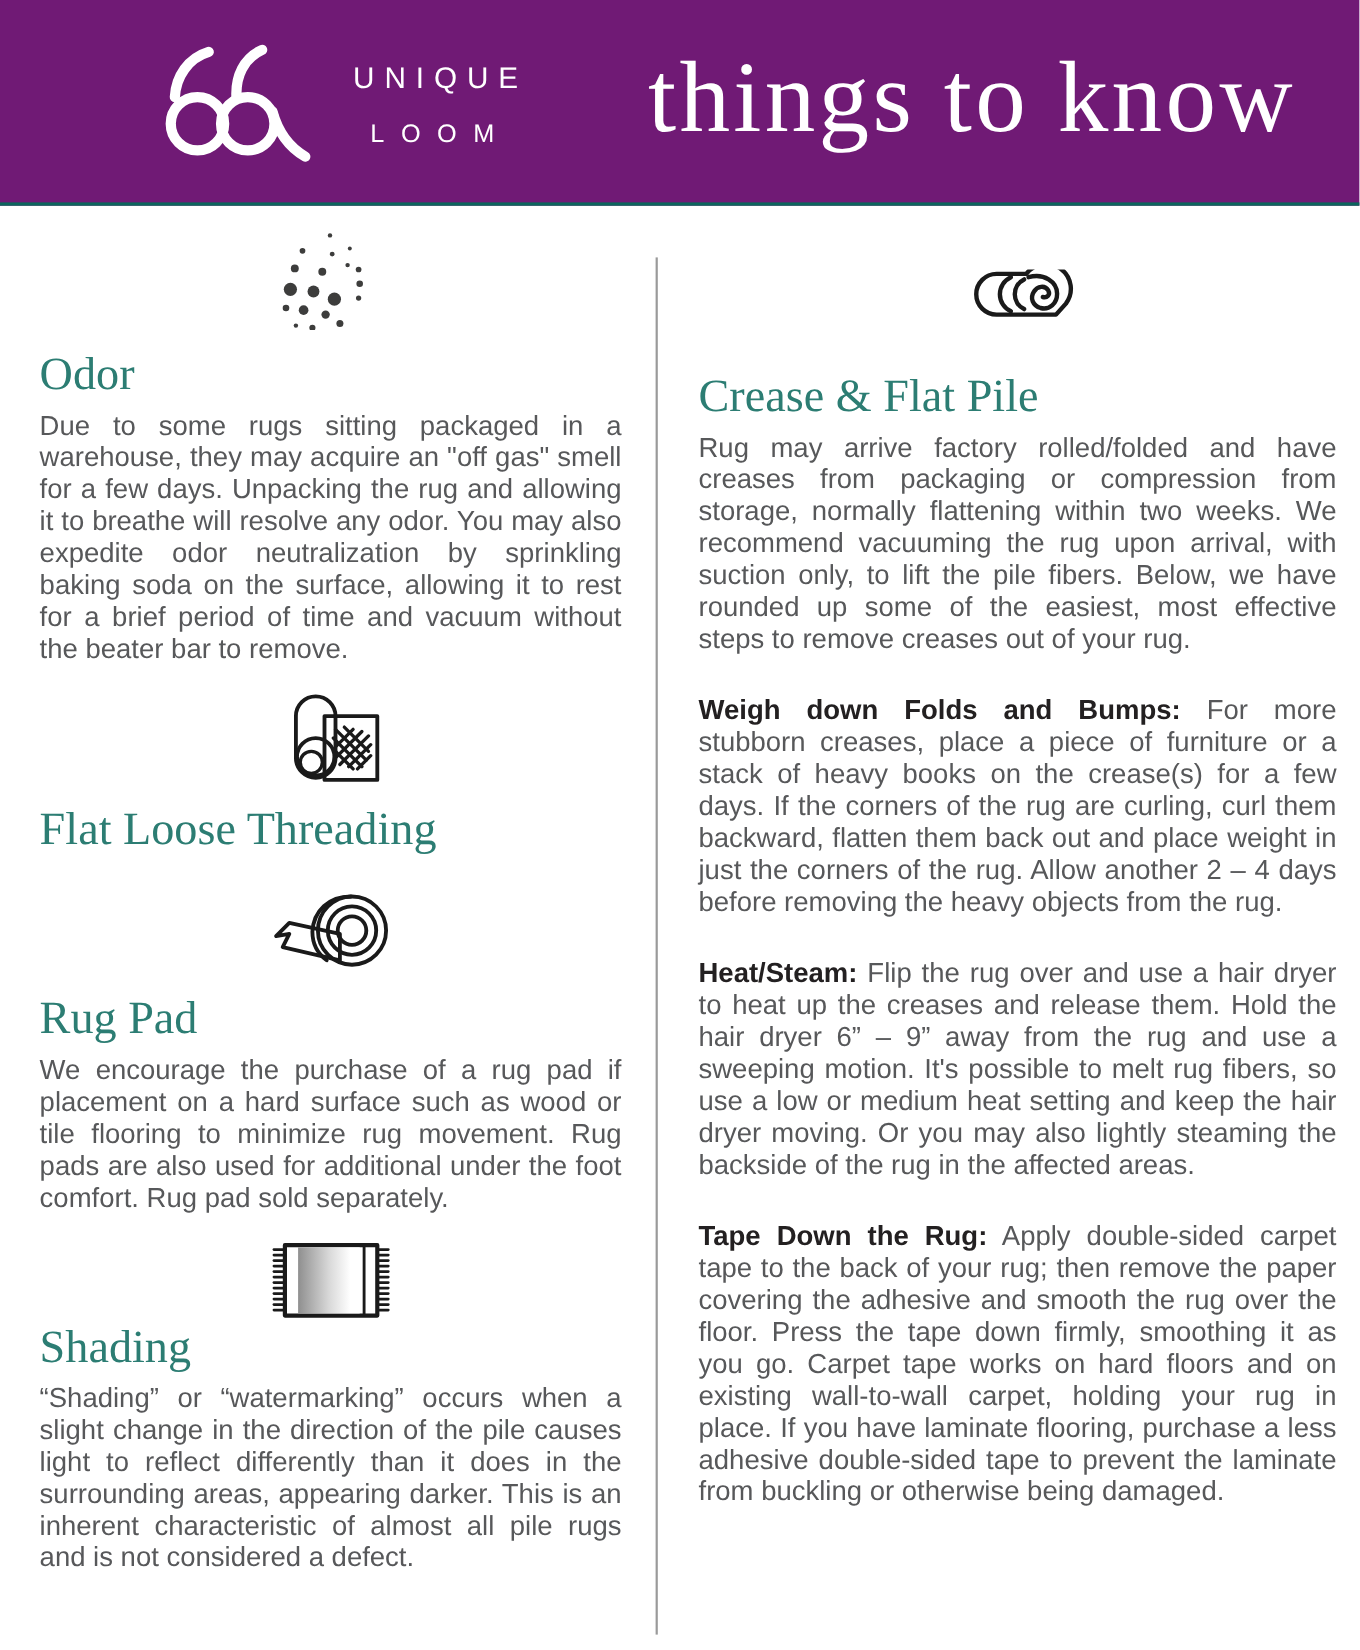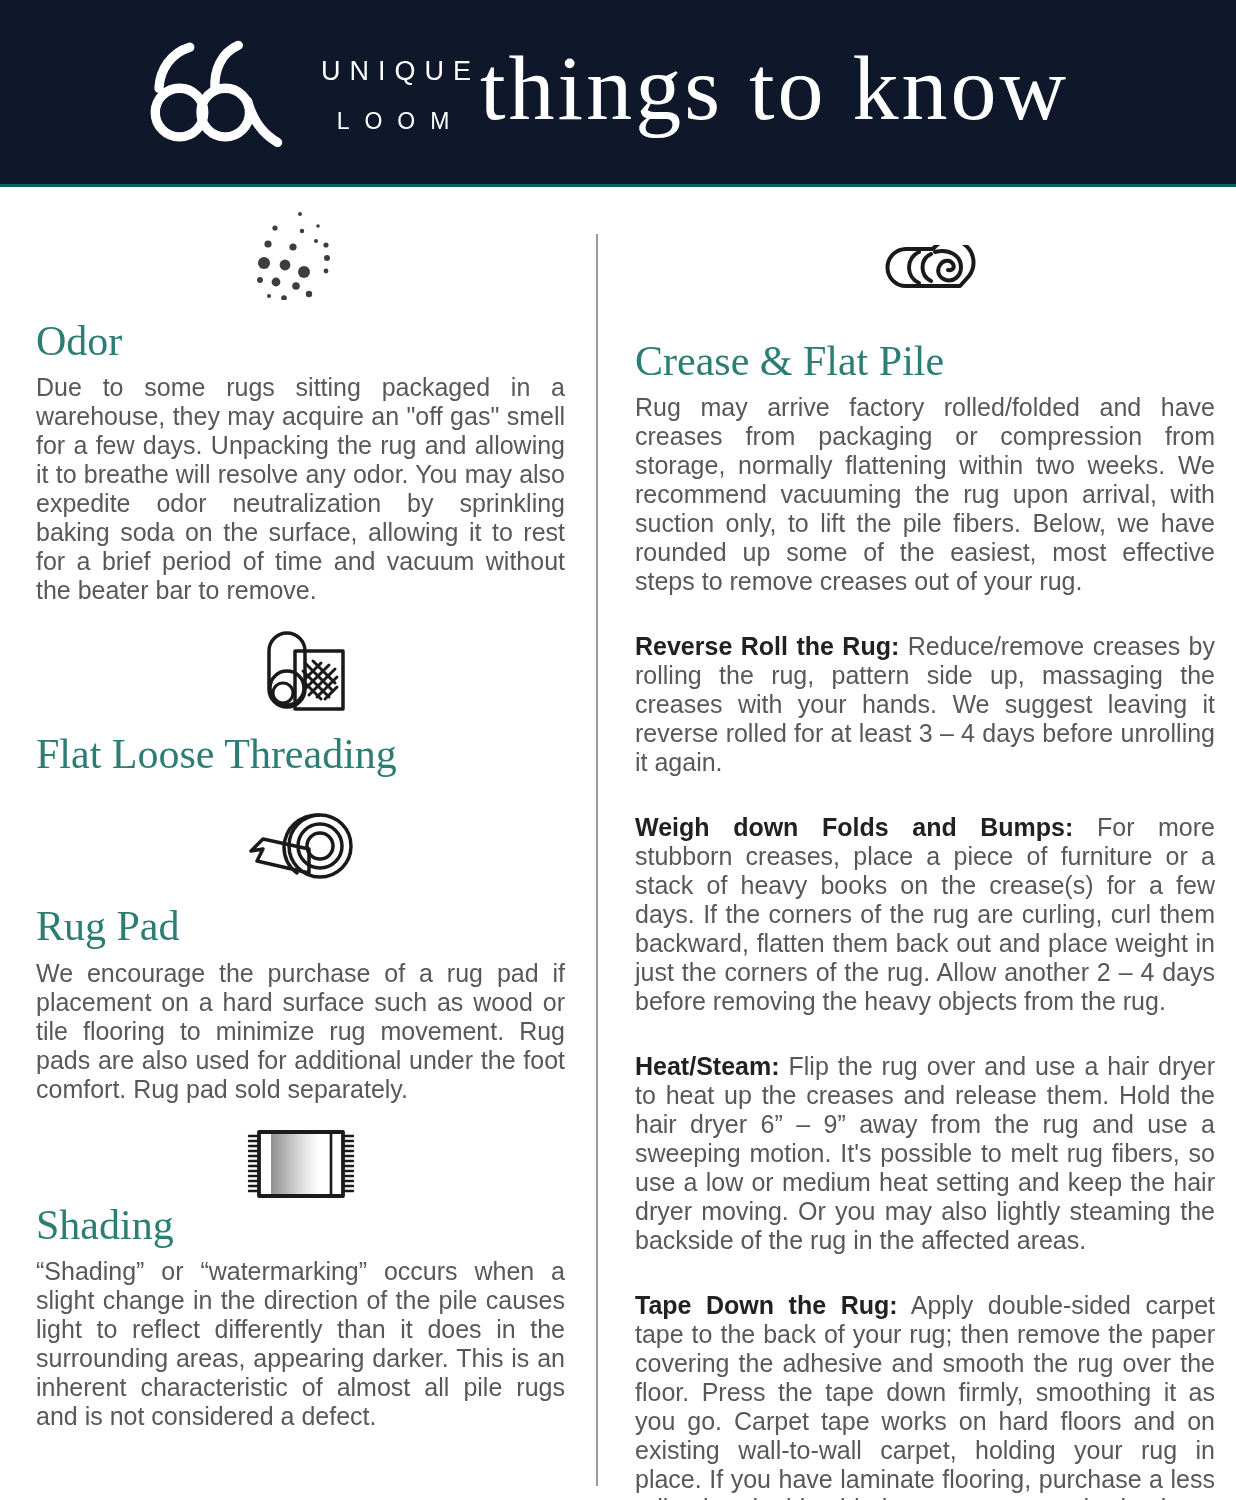--- a/index.html
+++ b/index.html
@@ -3,33 +3,33 @@
 <meta charset="utf-8">
 <style>
   html,body{margin:0;padding:0;}
   body{
     width:1236px;height:1500px;overflow:hidden;background:#ffffff;
     font-family:"Liberation Sans","DejaVu Sans",sans-serif;
     position:relative;
   }
   
   .header{
-    height:184px;background:#0f172a;border-bottom:3px solid #0b655c;
+    height:184px;background:#701a75;border-bottom:3px solid #0b655c;
     display:flex;align-items:center;
   }
   .brand{display:flex;align-items:center;margin-left:110px;}
   .brand-logo{width:195px;height:112px;flex:0 0 auto;}
   .brand-text{
     display:flex;flex-direction:column;align-items:center;
     color:#ffffff;margin-left:16px;margin-top:6px;
   }
   .brand-line1{font-size:27px;letter-spacing:9px;}
   .brand-line2{font-size:23px;letter-spacing:15px;margin-top:21px;}
   .header-title{
-    flex:1;text-align:left;padding-right:85px;margin-top:-8px;
+    flex:1;text-align:right;padding-right:58px;margin-top:-8px;
     font-family:"Liberation Serif","DejaVu Serif",serif;
     font-size:92px;letter-spacing:3px;color:#ffffff;white-space:nowrap;
   }
   
   .content{display:flex;position:relative;}
   .divider{
     position:absolute;left:596px;top:47px;width:2px;height:1252px;
     background:#9a9a9a;
   }
   .col-left{width:596px;box-sizing:border-box;padding:21px 31px 0 36px;}
@@ -205,21 +205,20 @@
             <path d="M60 4 A22 22 0 0 1 96 31 L87 41 H33 A18.5 18.5 0 0 1 33 4 H60 Z" fill="#ffffff"></path>
             <path d="M46 7 A17 17 0 0 0 46 38"></path>
             <path d="M58 9 A15 15 0 0 0 58 36"></path>
             <path d="M62 7 C76 3 88 11 88 22 C88 31 81 37 73 35 C66 33 63 26 67 20 C70 15 77 14 80 19 C82 23 79 26 75 25"></path>
           </g>
         </svg>
       </div>
       <h2 class="section-title">Crease &amp; Flat Pile</h2>
       <p class="body-text mt-body">Rug may arrive factory rolled/folded and have creases from packaging or compression from storage, normally flattening within two weeks. We recommend vacuuming the rug upon arrival, with suction only, to lift the pile fibers. Below, we have rounded up some of the easiest, most effective steps to remove creases out of your rug.</p>
 
-      <p class="body-text step"><span class="step-label">Reverse Roll the Rug:</span> <span>Reduce/remove creases by rolling the rug, pattern side up, massaging the creases with your hands. We suggest leaving it reverse rolled for at least 3 – 4 days before unrolling it again.</span></p>
 
       <p class="body-text step"><span class="step-label">Weigh down Folds and Bumps:</span> <span>For more stubborn creases, place a piece of furniture or a stack of heavy books on the crease(s) for a few days. If the corners of the rug are curling, curl them backward, flatten them back out and place weight in just the corners of the rug. Allow another 2 – 4 days before removing the heavy objects from the rug.</span></p>
 
       <p class="body-text step"><span class="step-label">Heat/Steam:</span> <span>Flip the rug over and use a hair dryer to heat up the creases and release them. Hold the hair dryer 6” – 9” away from the rug and use a sweeping motion. It's possible to melt rug fibers, so use a low or medium heat setting and keep the hair dryer moving. Or you may also lightly steaming the backside of the rug in the affected areas.</span></p>
 
       <p class="body-text step"><span class="step-label">Tape Down the Rug:</span> <span>Apply double-sided carpet tape to the back of your rug; then remove the paper covering the adhesive and smooth the rug over the floor. Press the tape down firmly, smoothing it as you go. Carpet tape works on hard floors and on existing wall-to-wall carpet, holding your rug in place. If you have laminate flooring, purchase a less adhesive double-sided tape to prevent the laminate from buckling or otherwise being damaged.</span></p>
     </section>
   </div>
 </main>
 

